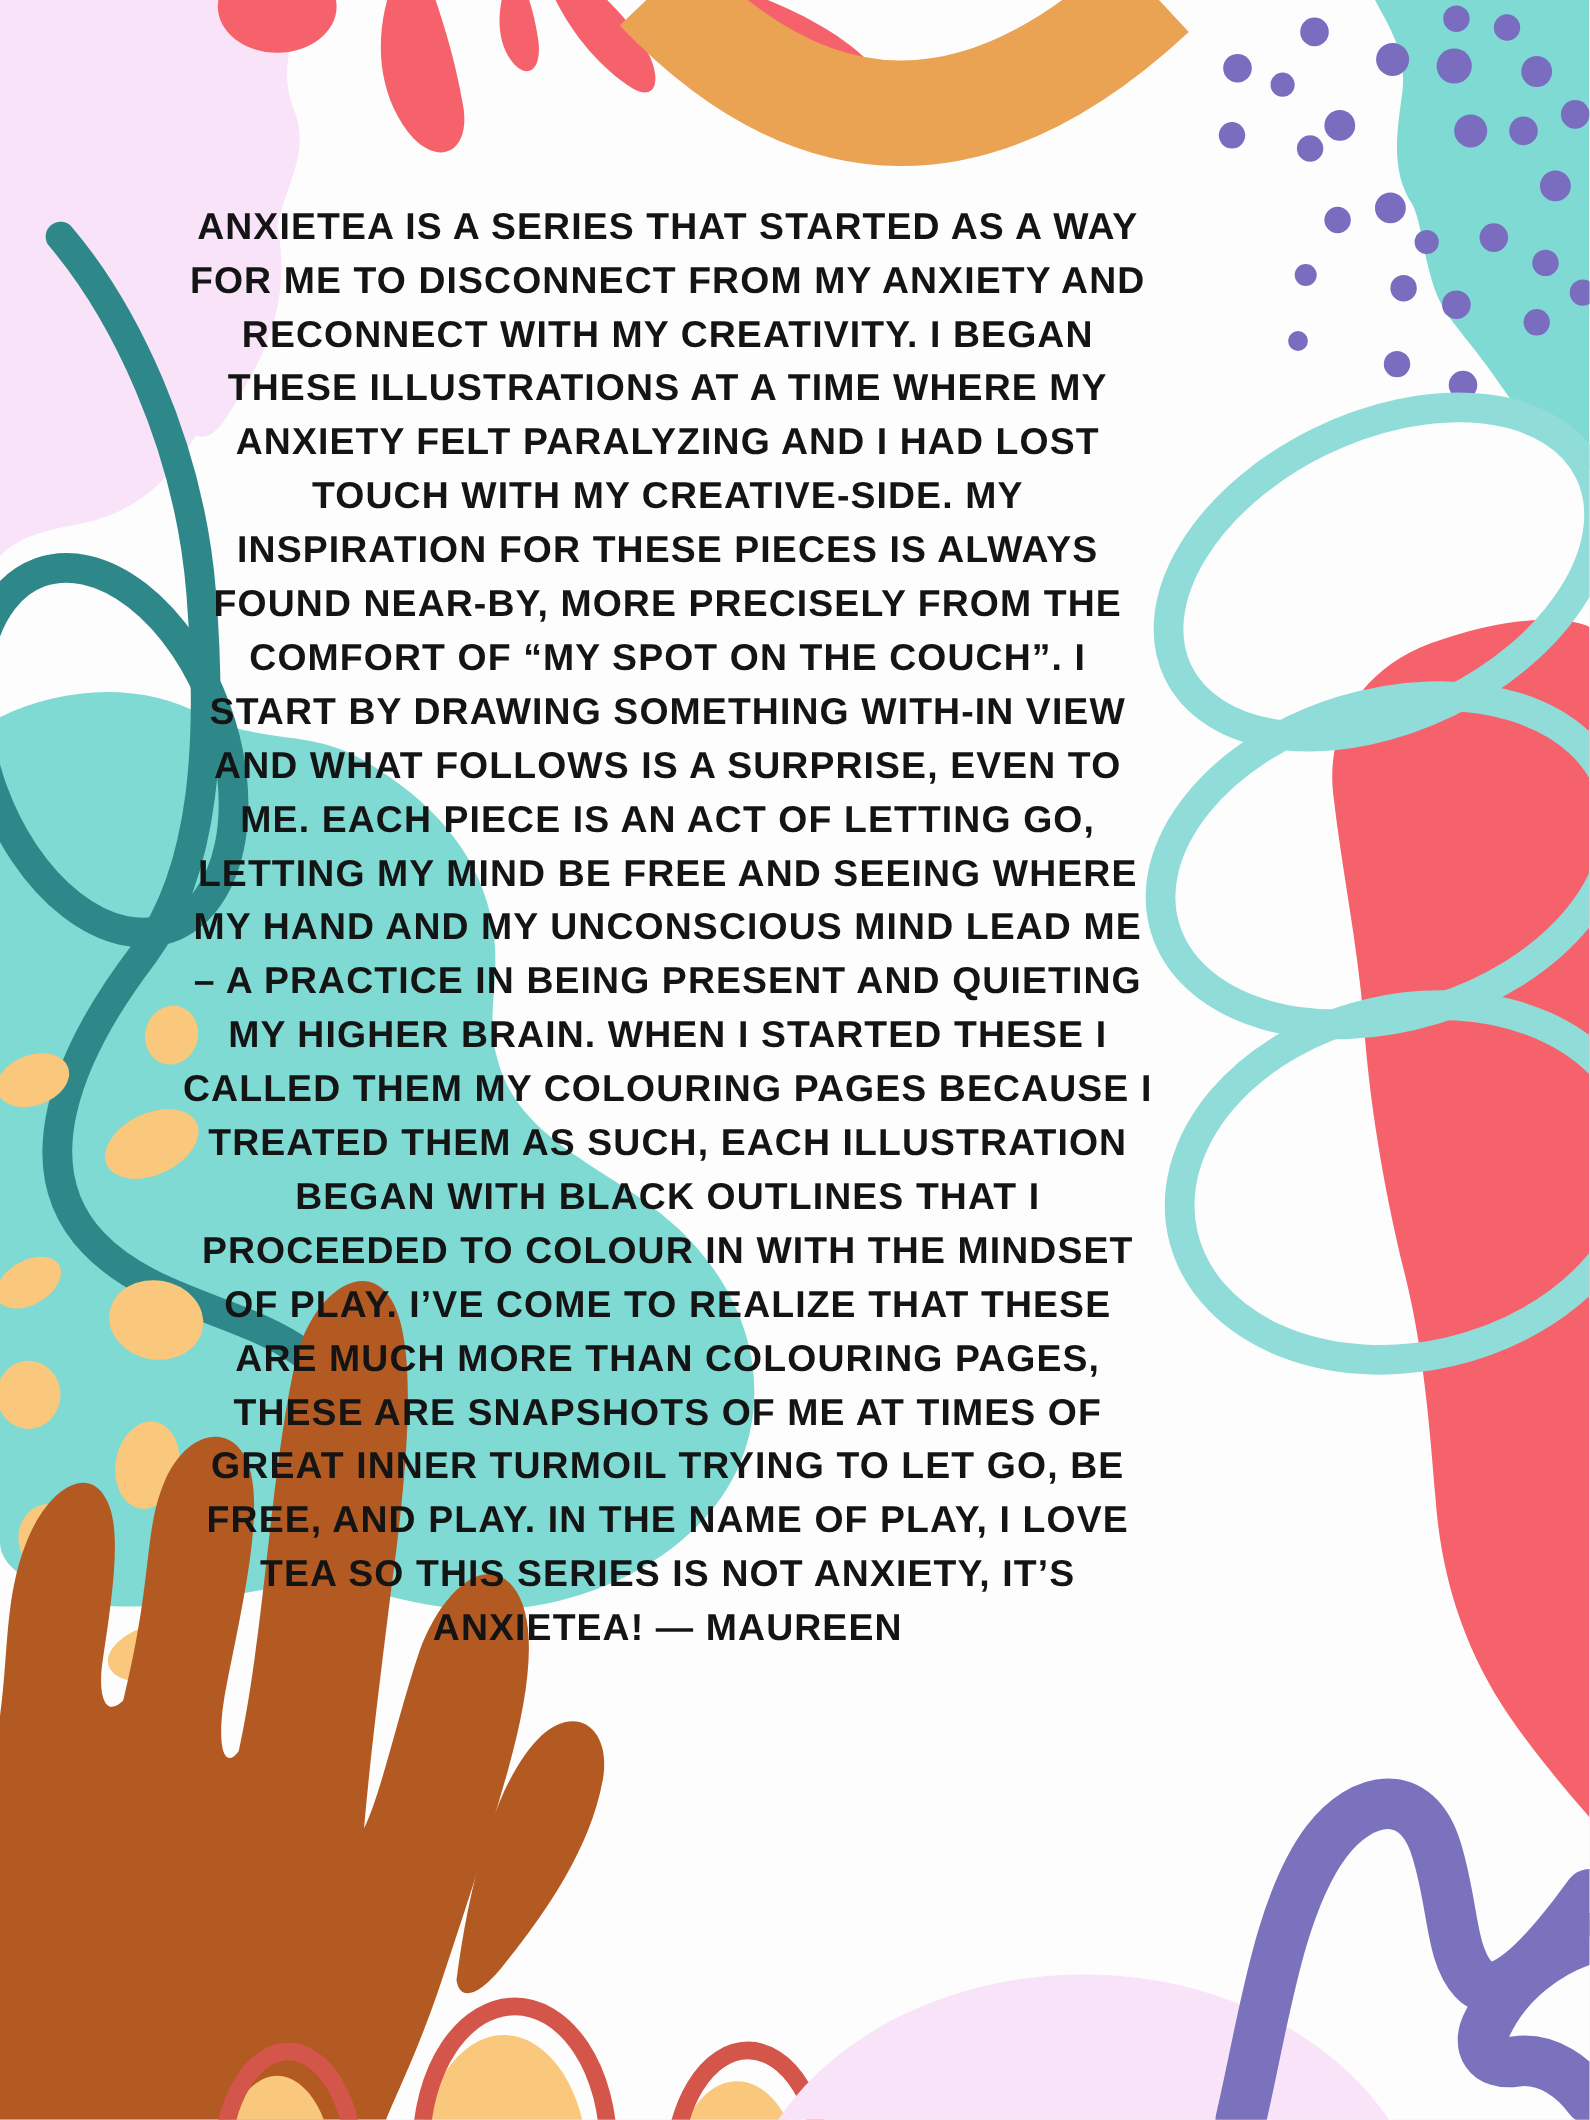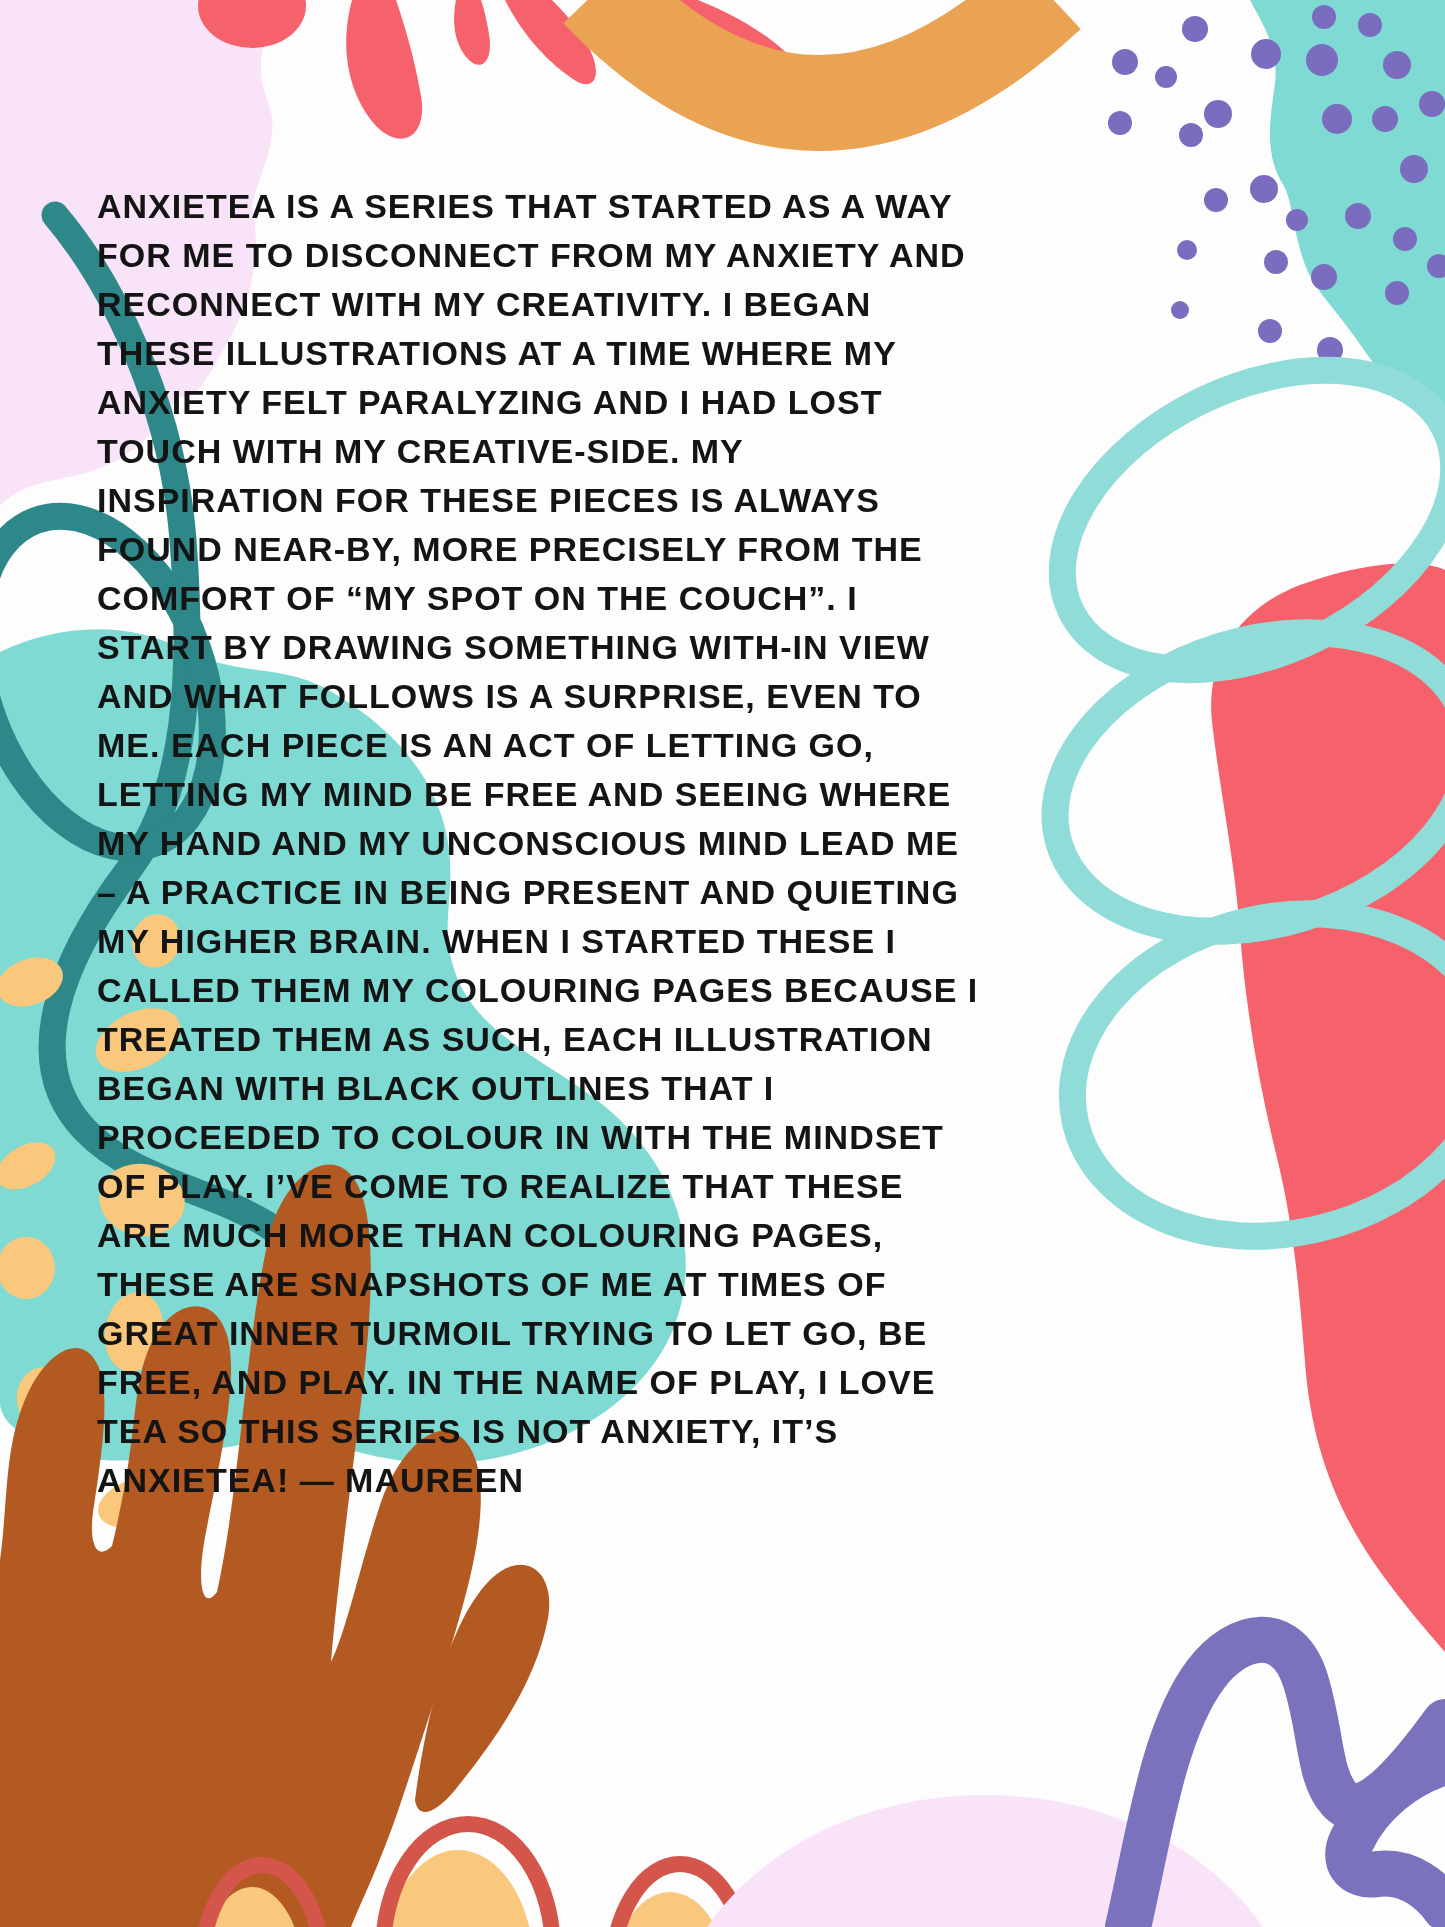--- a/index.html
+++ b/index.html
@@ -18,21 +18,21 @@
     inset: 0;
     width: 1445px;
     height: 1927px;
     display: block;
   }
   .statement {
     position: absolute;
     top: 182px;
     left: 97px;
     width: 1020px;
-    text-align: left;
+    text-align: center;
     white-space: pre-line;
     font-weight: 800;
     font-size: 34px;
     line-height: 49px;
     letter-spacing: 1px;
     color: #141414;
     text-transform: uppercase;
   }
 </style>
 </head>

